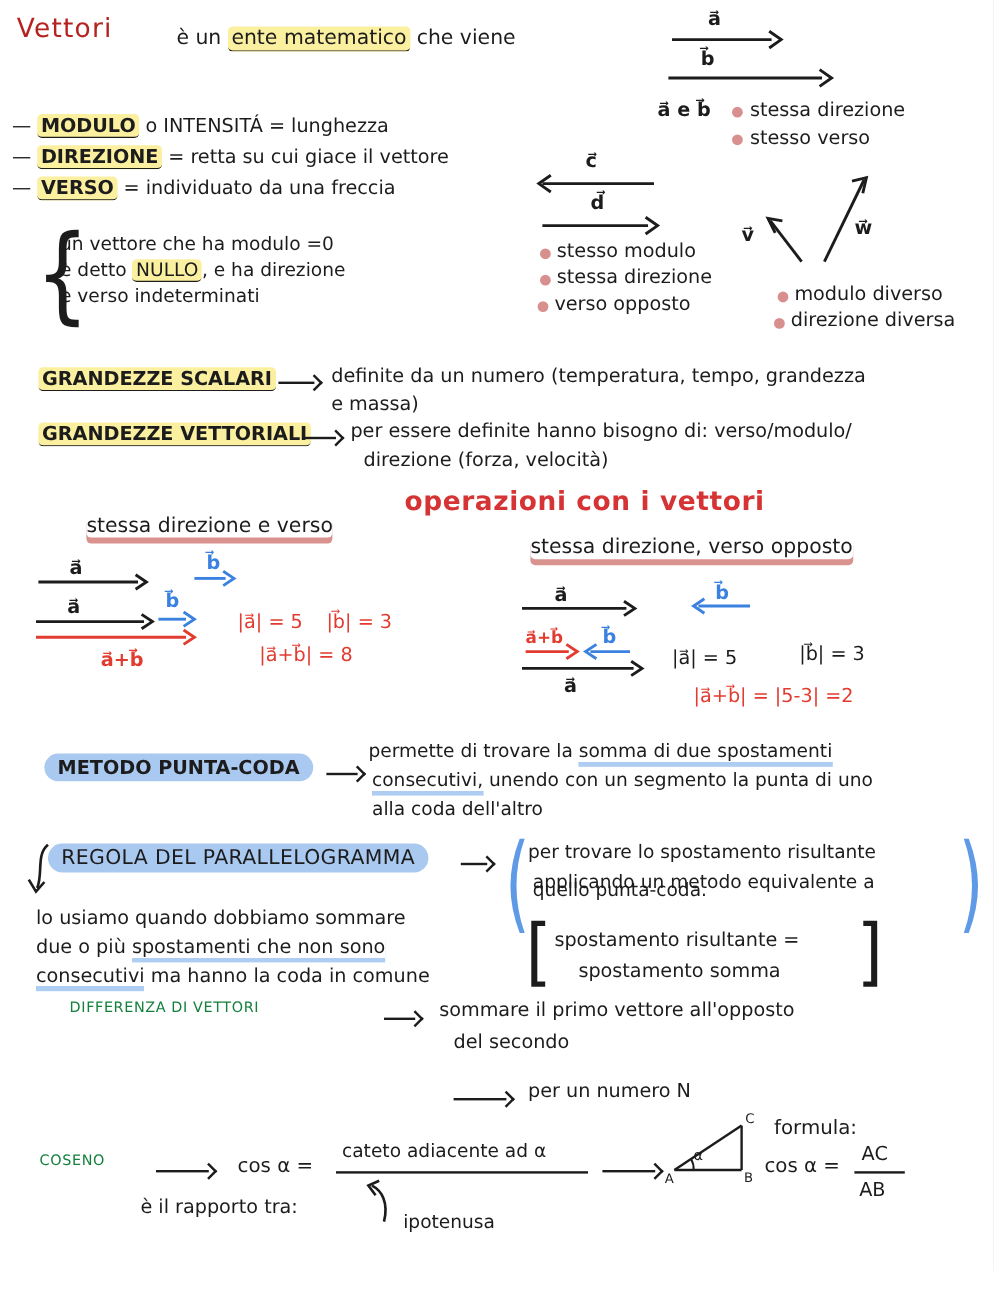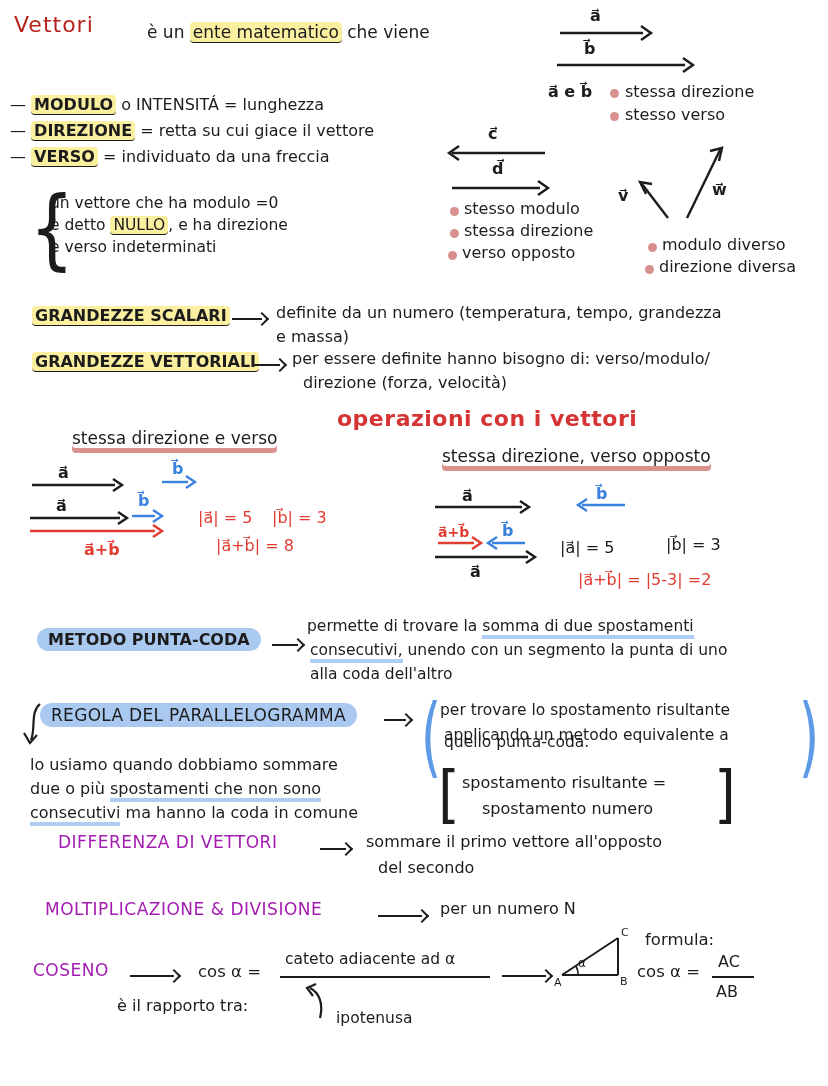--- a/index.html
+++ b/index.html
@@ -17,21 +17,21 @@
   .pillb{background:#a9c9f0;border-radius:14px;padding:2px 11px}
   .dot{position:absolute;width:9px;height:9px;border-radius:50%;background:#d8908e}
   .conn{position:absolute;display:flex;align-items:center}
   .cline{height:2.2px;background:#1c1c1c}
   .chevr{width:8px;height:8px;border-top:2.2px solid #1c1c1c;border-right:2.2px solid #1c1c1c;
          transform:rotate(45deg);margin-left:-5px;flex:none}
   .fracbar{position:absolute;height:2px;background:#1c1c1c}
   .glyph{position:absolute;line-height:1;font-weight:400}
   .title{font-size:22px;font-weight:normal;color:#b5231f;letter-spacing:1px}
   .opshead{font-size:22px;font-weight:bold;color:#d63434;letter-spacing:.5px}
-  .seclab{font-size:17px;color:#a21caf;letter-spacing:.5px}
+  .seclab{font-size:12px;color:#15803d;letter-spacing:.5px}
   svg{position:absolute;overflow:visible}
 </style>
 </head>
 <body>
 
 <div class="page">
 
   <span class="abs title" style="left:14px;top:12px">Vettori</span>
   <span class="abs t17" style="left:147px;top:22px">
     <span>è un</span>
@@ -200,32 +200,31 @@
   <span class="abs t16" style="left:30px;top:803px">
     <span class="ulb">consecutivi</span><span> ma hanno la coda in comune</span>
   </span>
   <span class="abs t16" style="left:30px;top:779px">
     <span>due o più</span>
     <span class="ulb">spostamenti che non sono</span>
   </span>
 
   <span class="glyph" style="left:438px;top:766px;font-size:56px;transform:scaleY(1.1)">[</span>
   <span class="abs t16" style="left:462px;top:773px">spostamento risultante =</span>
-  <span class="abs t16" style="left:482px;top:799px">spostamento numero</span>
+  <span class="abs t16" style="left:482px;top:799px">spostamento somma</span>
   <span class="glyph" style="left:714px;top:766px;font-size:56px;transform:scaleY(1.1)">]</span>
 
   <span class="abs seclab" style="left:58px;top:832px">DIFFERENZA DI VETTORI</span>
   <div class="conn" style="left:320px;top:844px">
     <div class="cline" style="width:26px"></div>
       <div class="chevr"></div>
   </div>
   <span class="abs t16" style="left:366px;top:832px">sommare il primo vettore all'opposto</span>
   <span class="abs t16" style="left:378px;top:858px">del secondo</span>
 
-  <span class="abs seclab" style="left:45px;top:899px">MOLTIPLICAZIONE &amp; DIVISIONE</span>
   <div class="conn" style="left:378px;top:911px">
     <div class="cline" style="width:44px"></div>
       <div class="chevr"></div>
   </div>
   <span class="abs t16" style="left:440px;top:899px">per un numero N</span>
 
   <span class="abs seclab" style="left:33px;top:960px">COSENO</span>
   <div class="conn" style="left:130px;top:971px">
     <div class="cline" style="width:44px"></div>
       <div class="chevr"></div>

